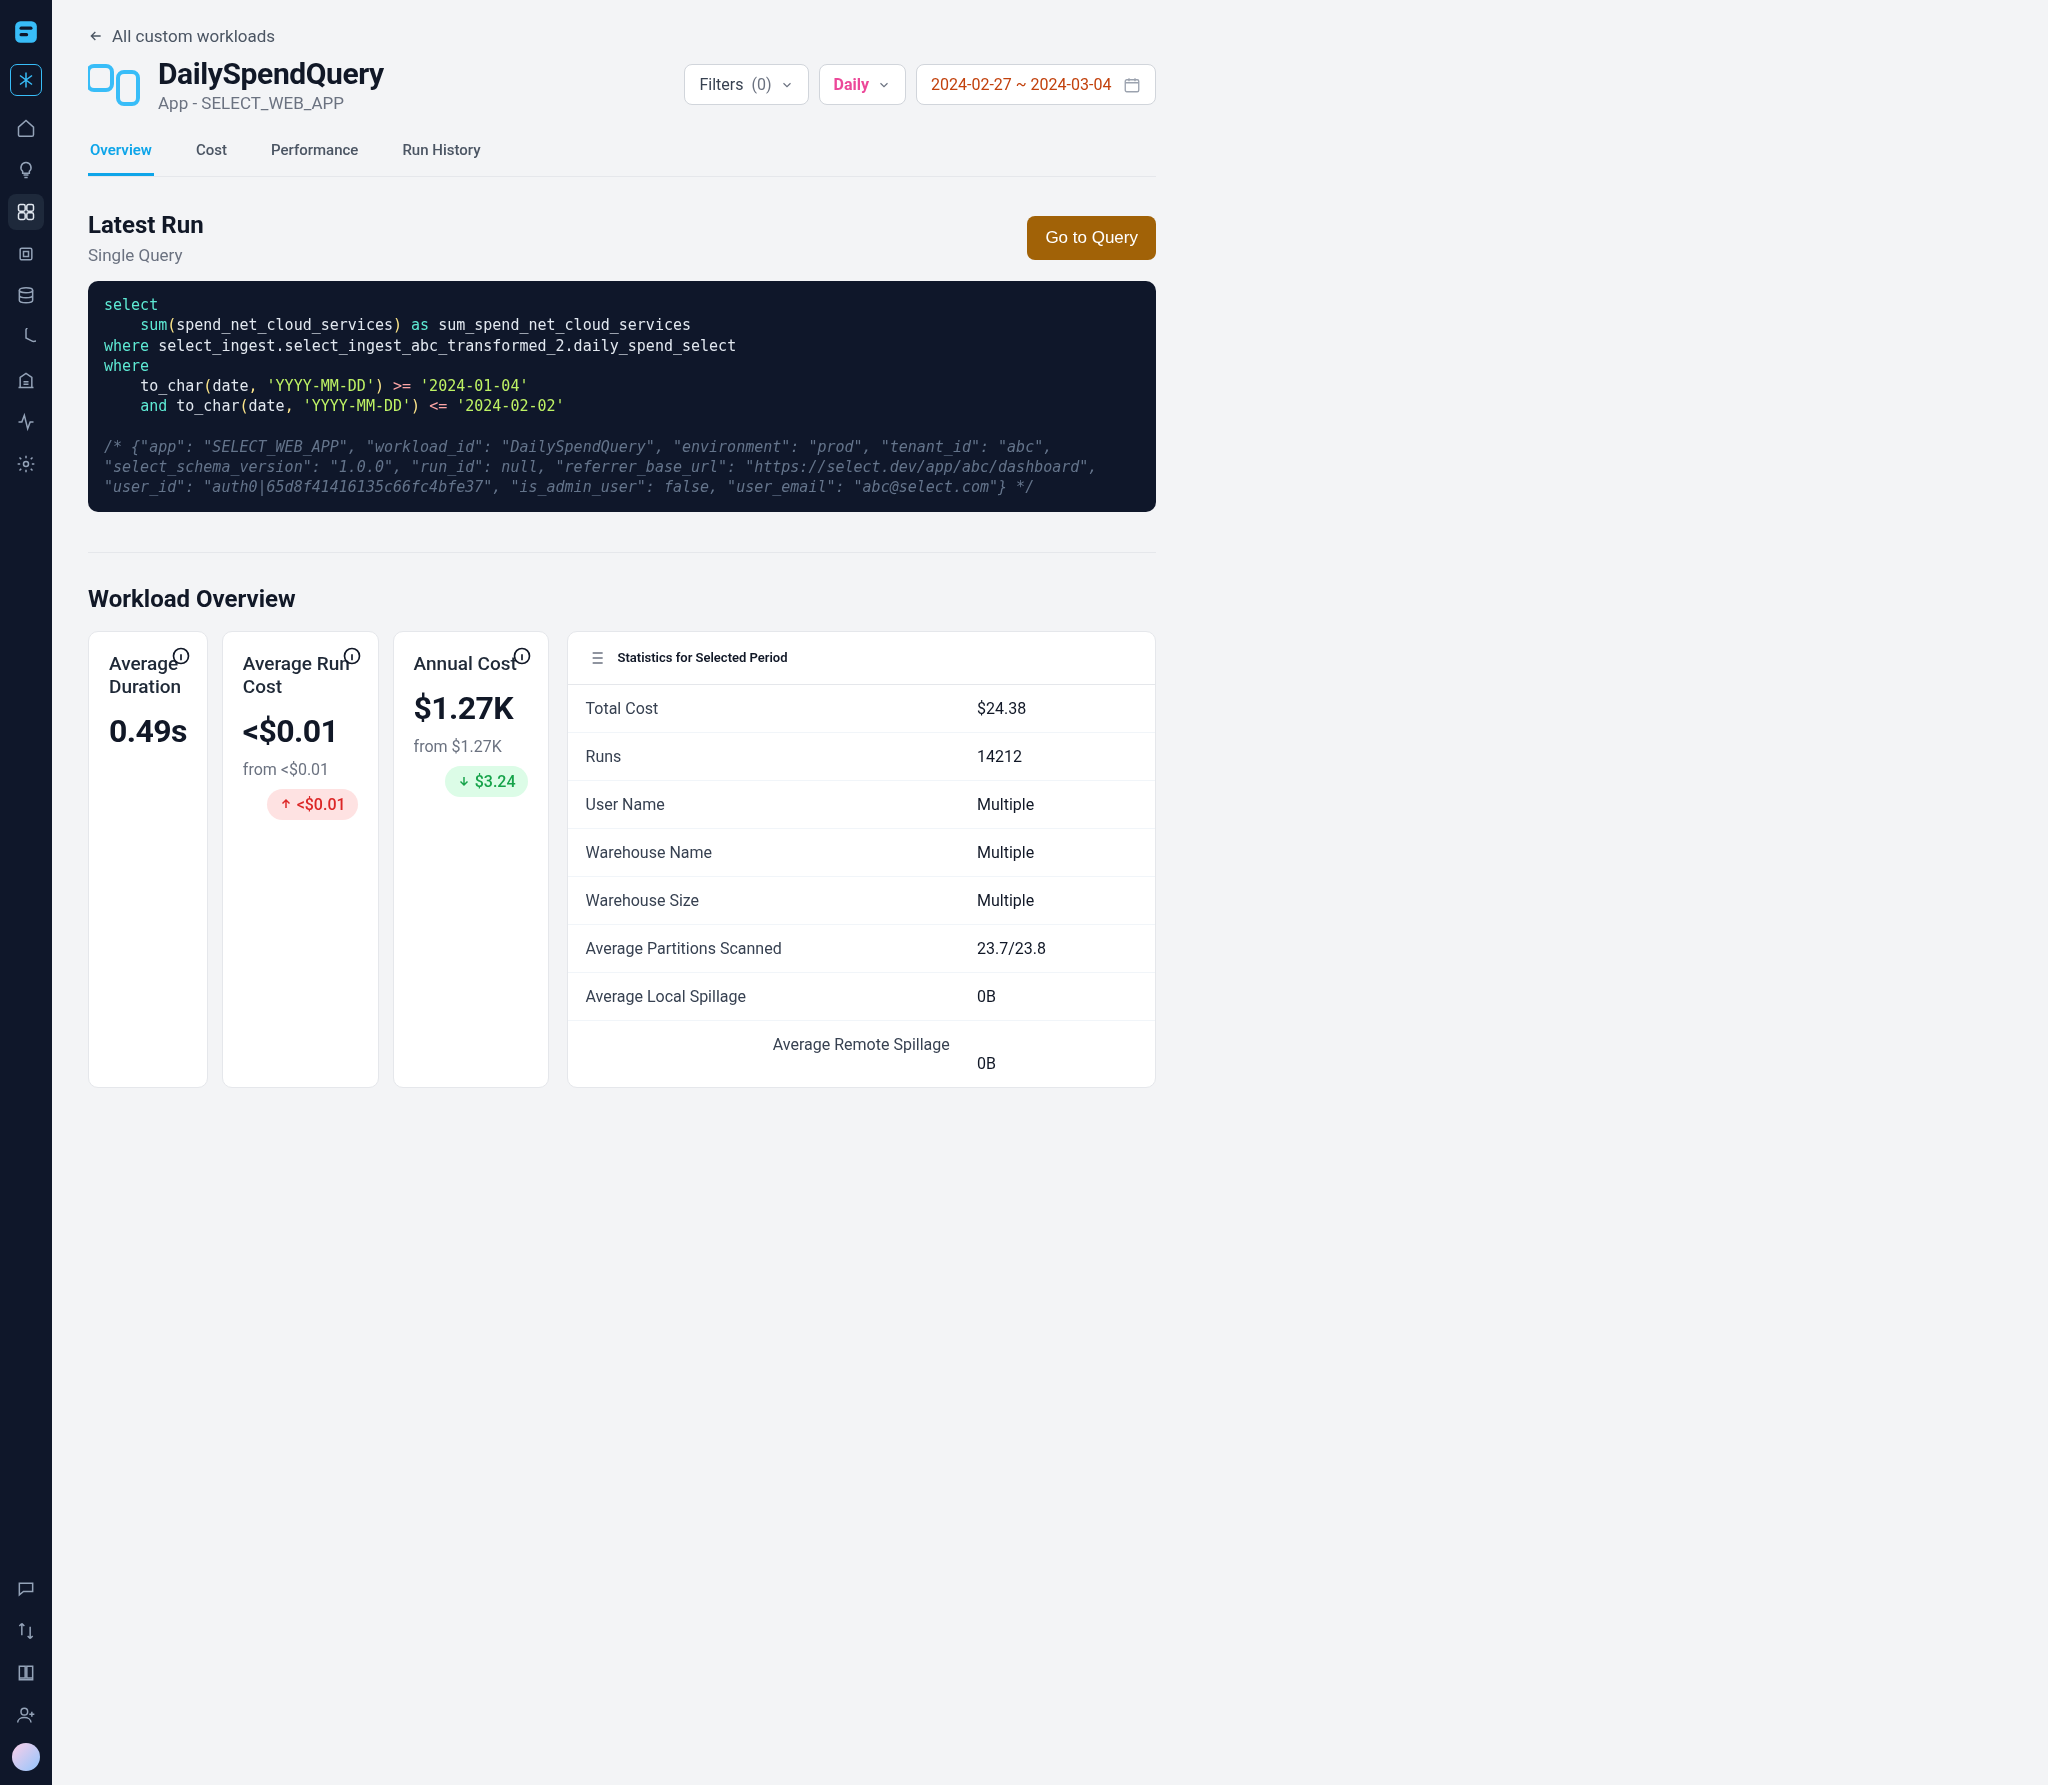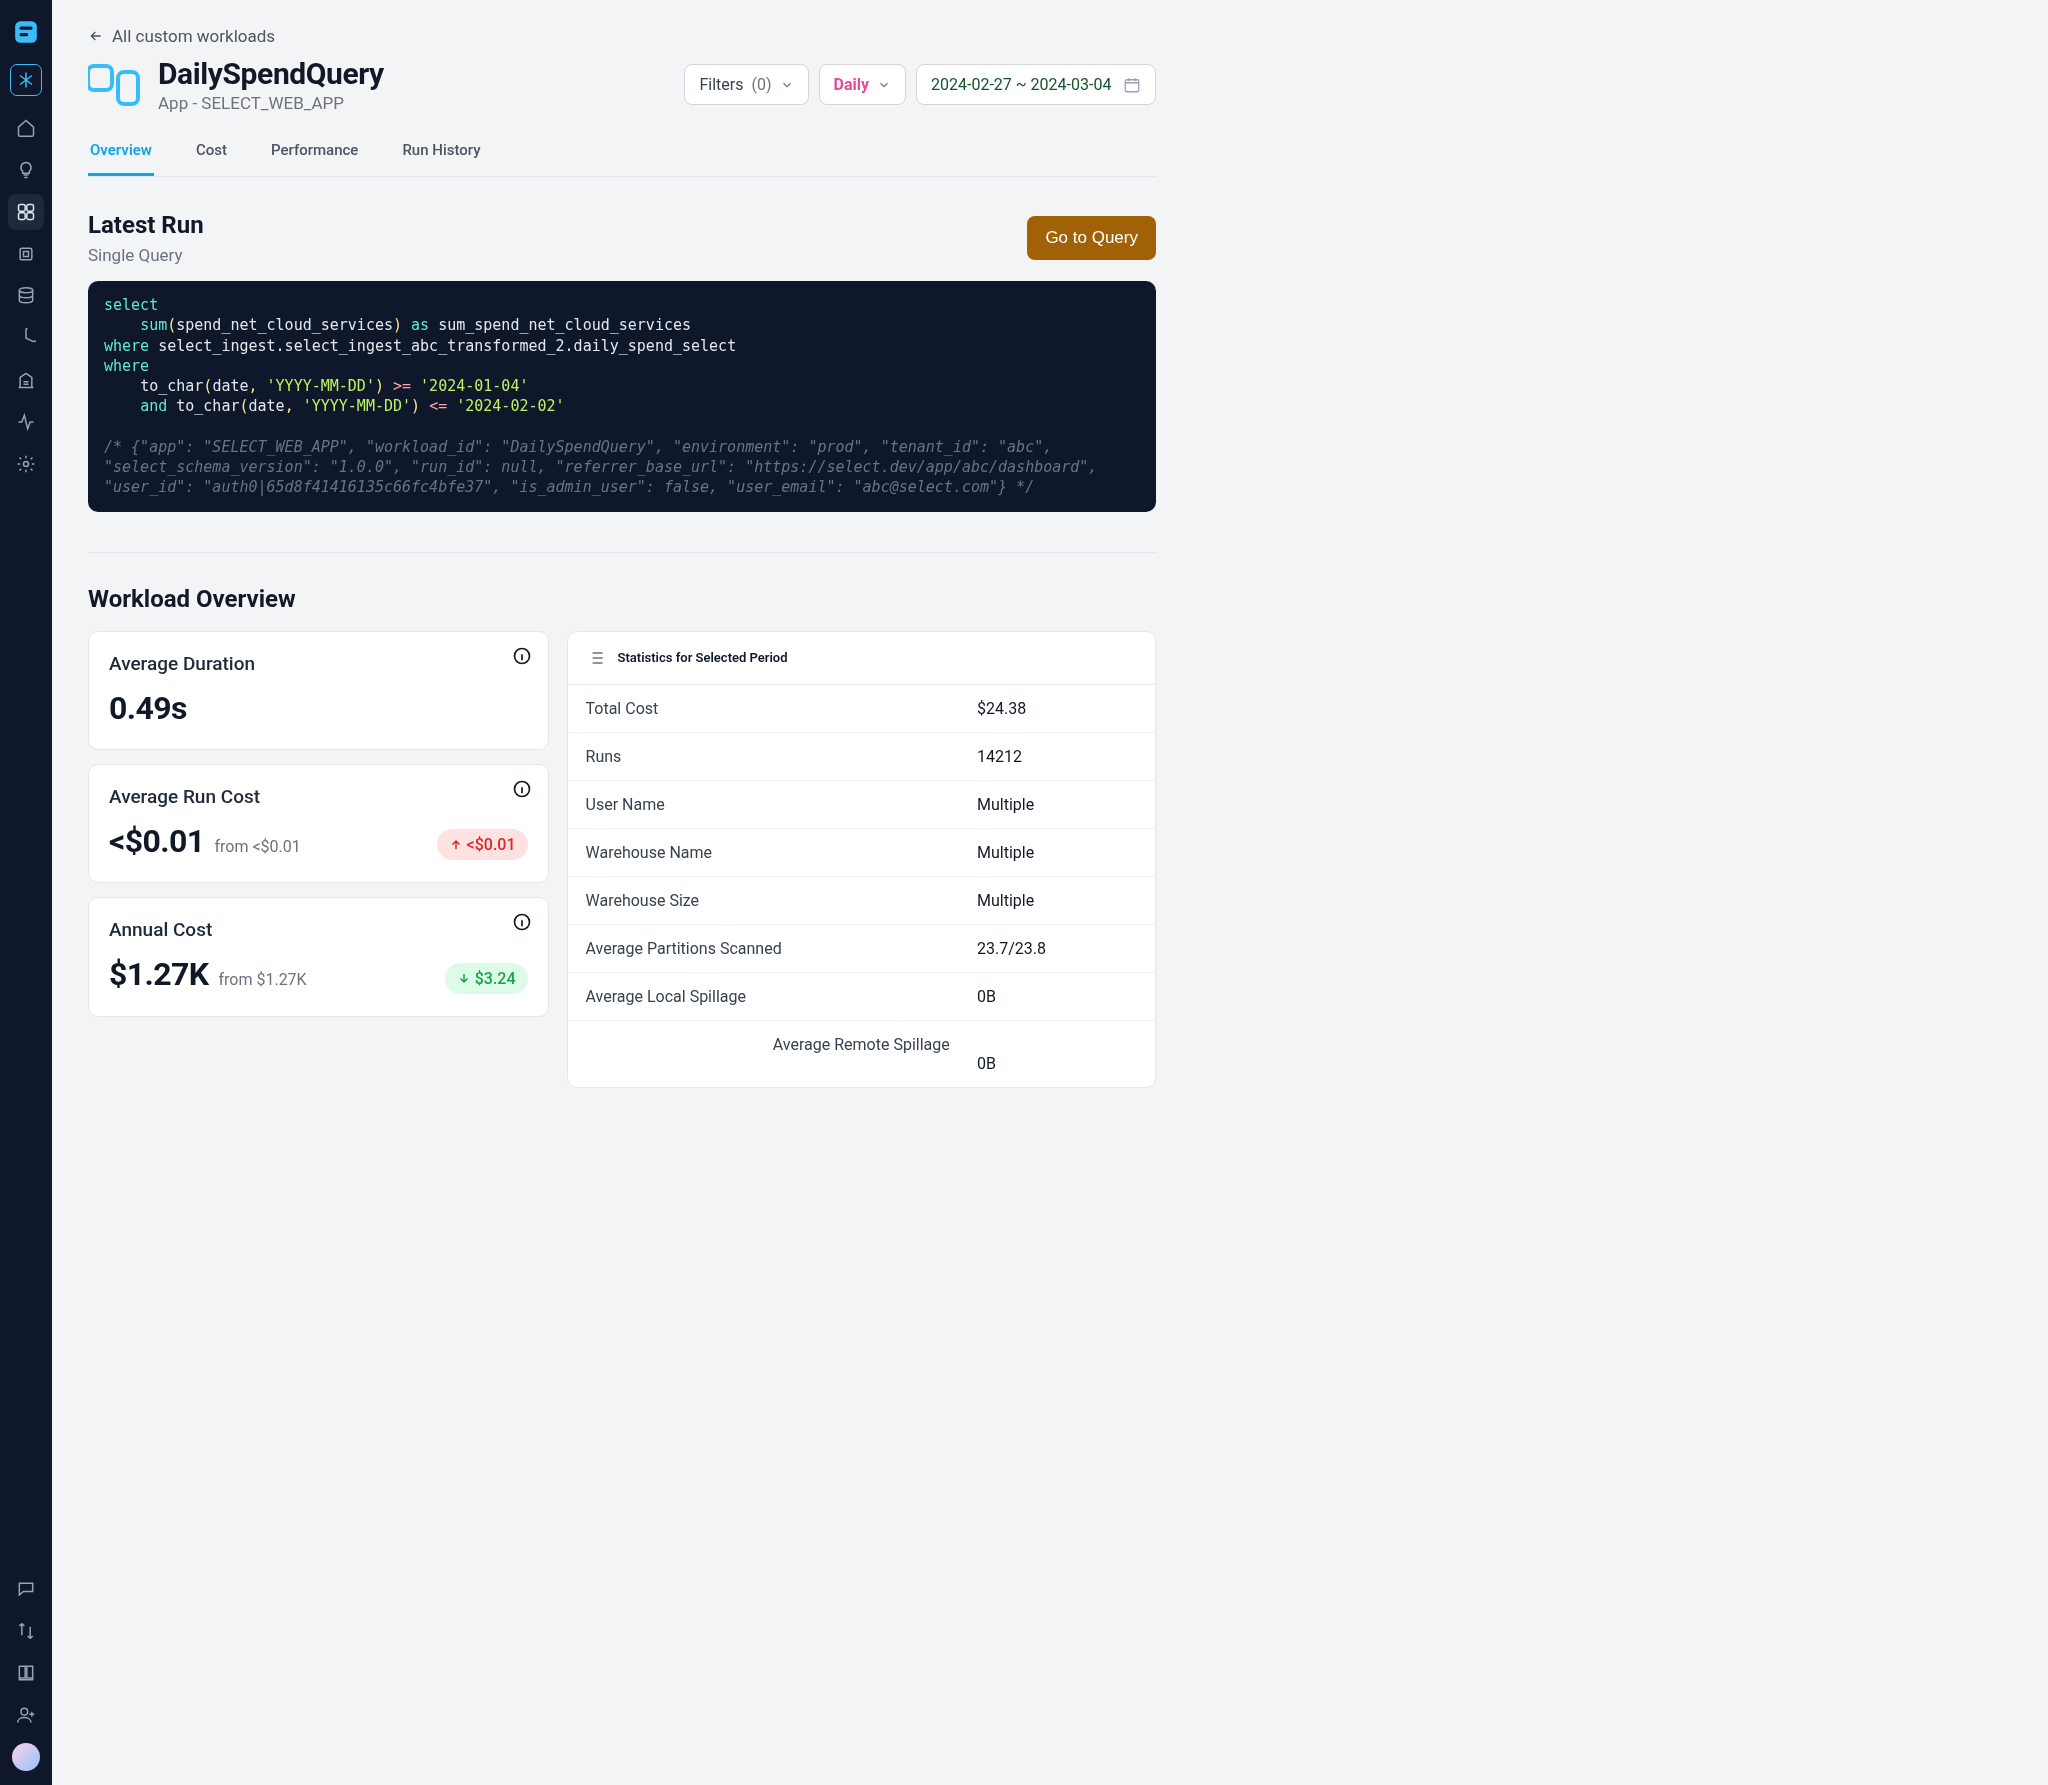--- a/index.html
+++ b/index.html
@@ -67,21 +67,21 @@
 .control-btn {
   background: #fff;
   border: 1px solid #d1d5db;
   border-radius: 8px;
   padding: 10px 14px;
   font-size: 16px;
   color: #374151;
   display: flex; align-items: center; gap: 8px;
   cursor: pointer;
 }
-.date-control { color: #14532d; min-width: 240px; justify-content: space-between; text-align: right; }
+.date-control { color: #c2410c; min-width: 240px; justify-content: space-between; text-align: right; }
 .tabs {
   display: flex; gap: 40px;
   border-bottom: 1px solid #e5e7eb;
   margin-top: 18px;
   font-size: 15px;
 }
 .tab {
   padding: 10px 2px 14px 2px;
   color: #4b5563;
   cursor: pointer;
@@ -125,21 +125,21 @@
 .tok-str { color: #bef264; }
 .tok-op { color: #fca5a5; }
 .tok-comment { color: #64748b; font-style: italic; }
 .overview-title { font-size: 24px; font-weight: 700; margin-top: 40px; border-top: 1px solid #e5e7eb; padding-top: 32px; }
 .overview-grid {
   display: grid;
   grid-template-columns: 1fr 1.28fr;
   gap: 18px;
   margin-top: 18px;
 }
-.metrics-col { display: flex; flex-direction: column; gap: 14px; }
+.metrics-col { display: flex; flex-direction: row; gap: 14px; }
 .metric-card {
   background: #fff;
   border: 1px solid #e5e7eb;
   border-radius: 10px;
   padding: 20px 20px 22px 20px;
   position: relative;
 }
 .metric-label { font-size: 19px; font-weight: 500; color: #1f2937; }
 .metric-value-row {
   display: flex; align-items: baseline; gap: 10px; margin-top: 14px; flex-wrap: wrap;

